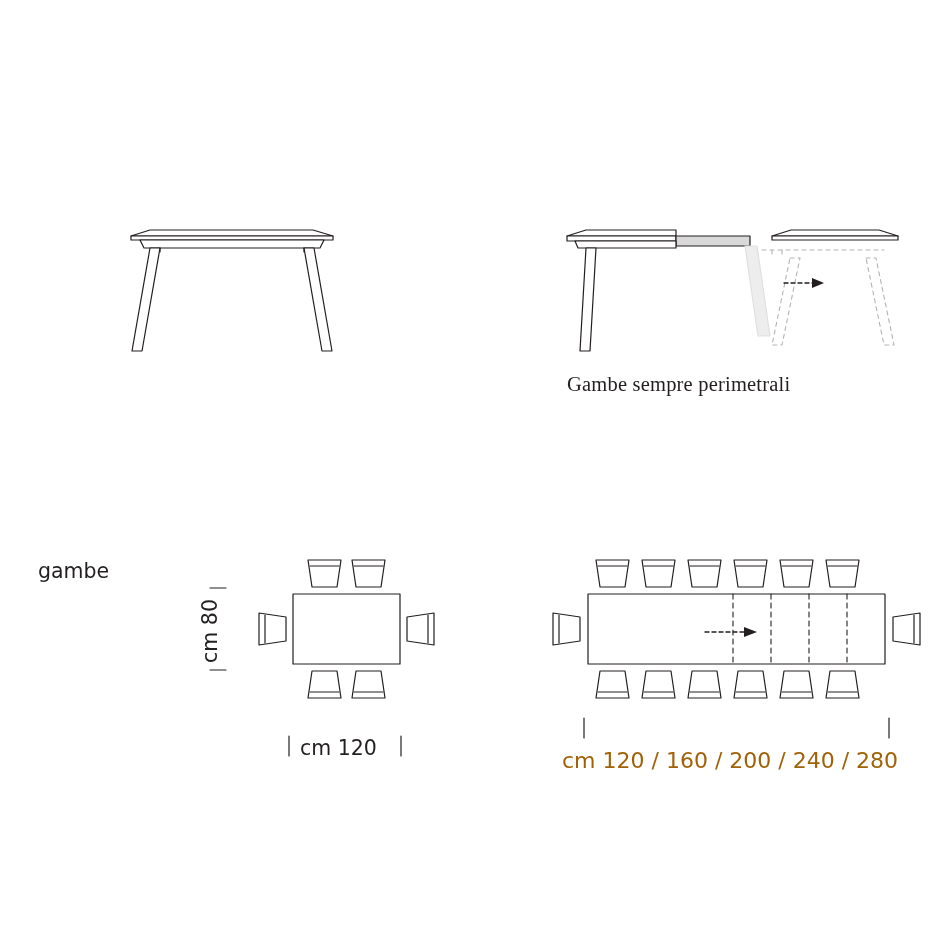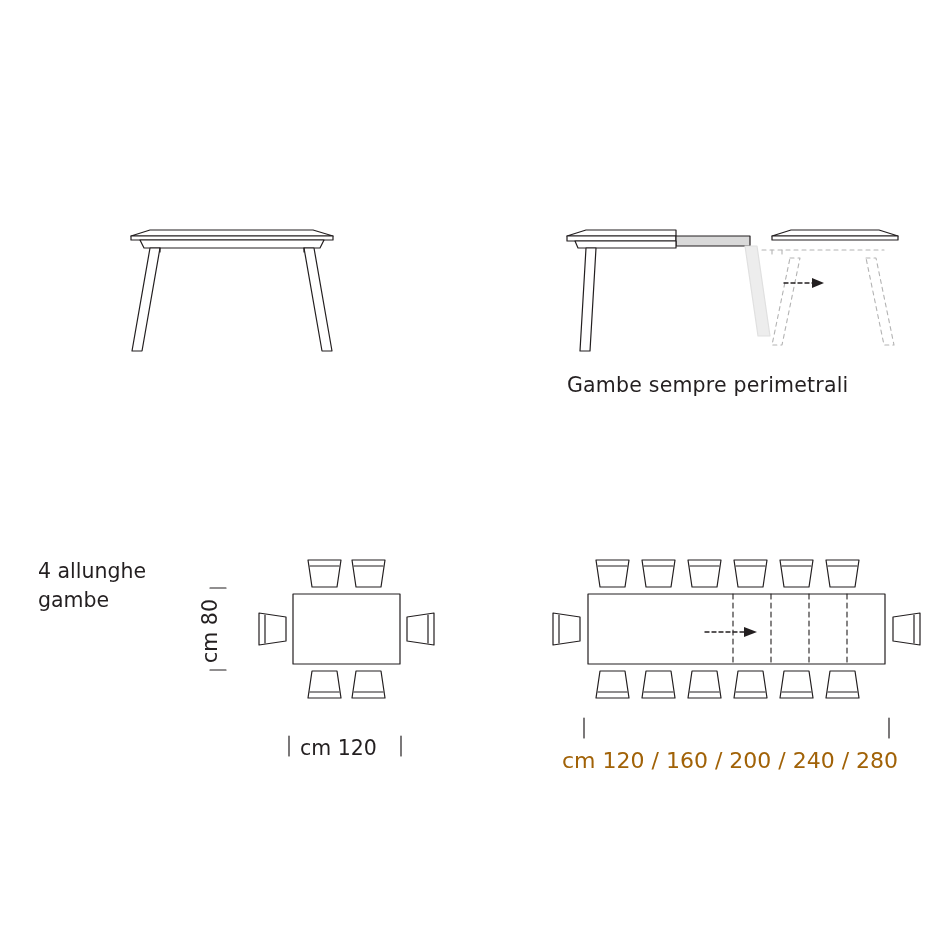--- a/index.html
+++ b/index.html
@@ -29,20 +29,21 @@
     display: block;
   }
   .caption-legs {
     position: absolute;
     left: 567px;
     top: 373px;
     font-size: 20.5px;
     letter-spacing: 0.2px;
     color: #231f20;
     white-space: nowrap;
+    font-family: Liberation Serif, serif;
   }
   .note-left {
     position: absolute;
     left: 38px;
     top: 557px;
     width: 150px;
     font-size: 20.5px;
     line-height: 28.7px;
     color: #231f20;
   }
@@ -211,21 +212,20 @@
         <path d="M705 632 L745 632" stroke-dasharray="4 3"></path>
         <path d="M744 627 L757 632 L744 637 Z" fill="#231f20" stroke="none"></path>
       </g>
 
     </g>
   </svg>
 
   <div class="caption-legs">Gambe sempre perimetrali</div>
 
   <div class="note-left">
-    <div>4 allunghe</div>
     <div>gambe</div>
   </div>
 
   <div class="dim-vert">
     <span>cm 80</span>
   </div>
 
   <div class="dim-small-h">cm 120</div>
 
   <div class="dim-large-h">cm 120 / 160 / 200 / 240 / 280</div>

